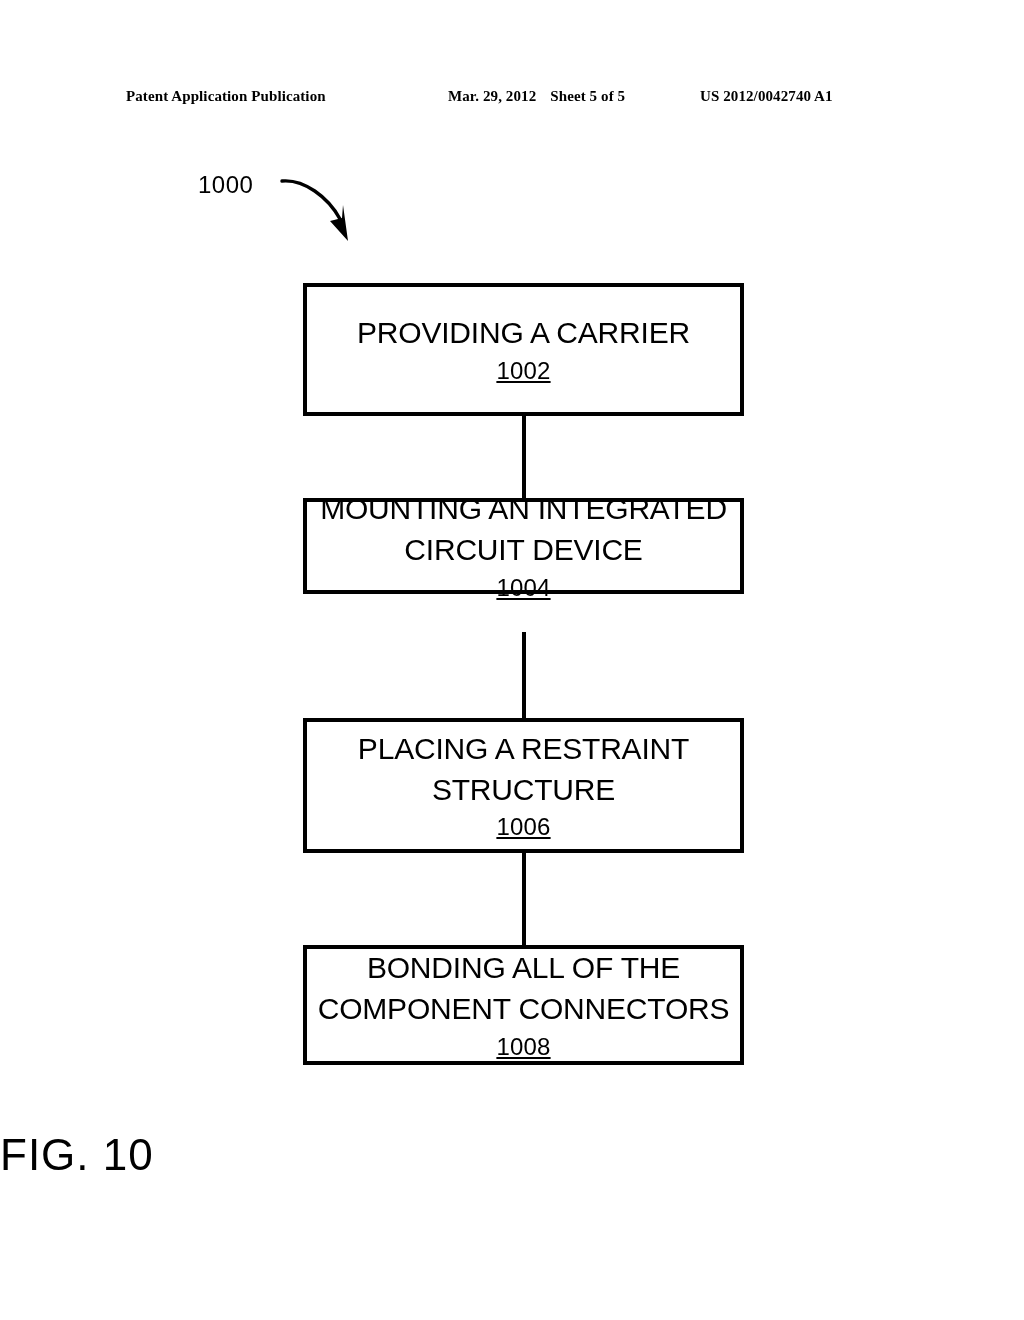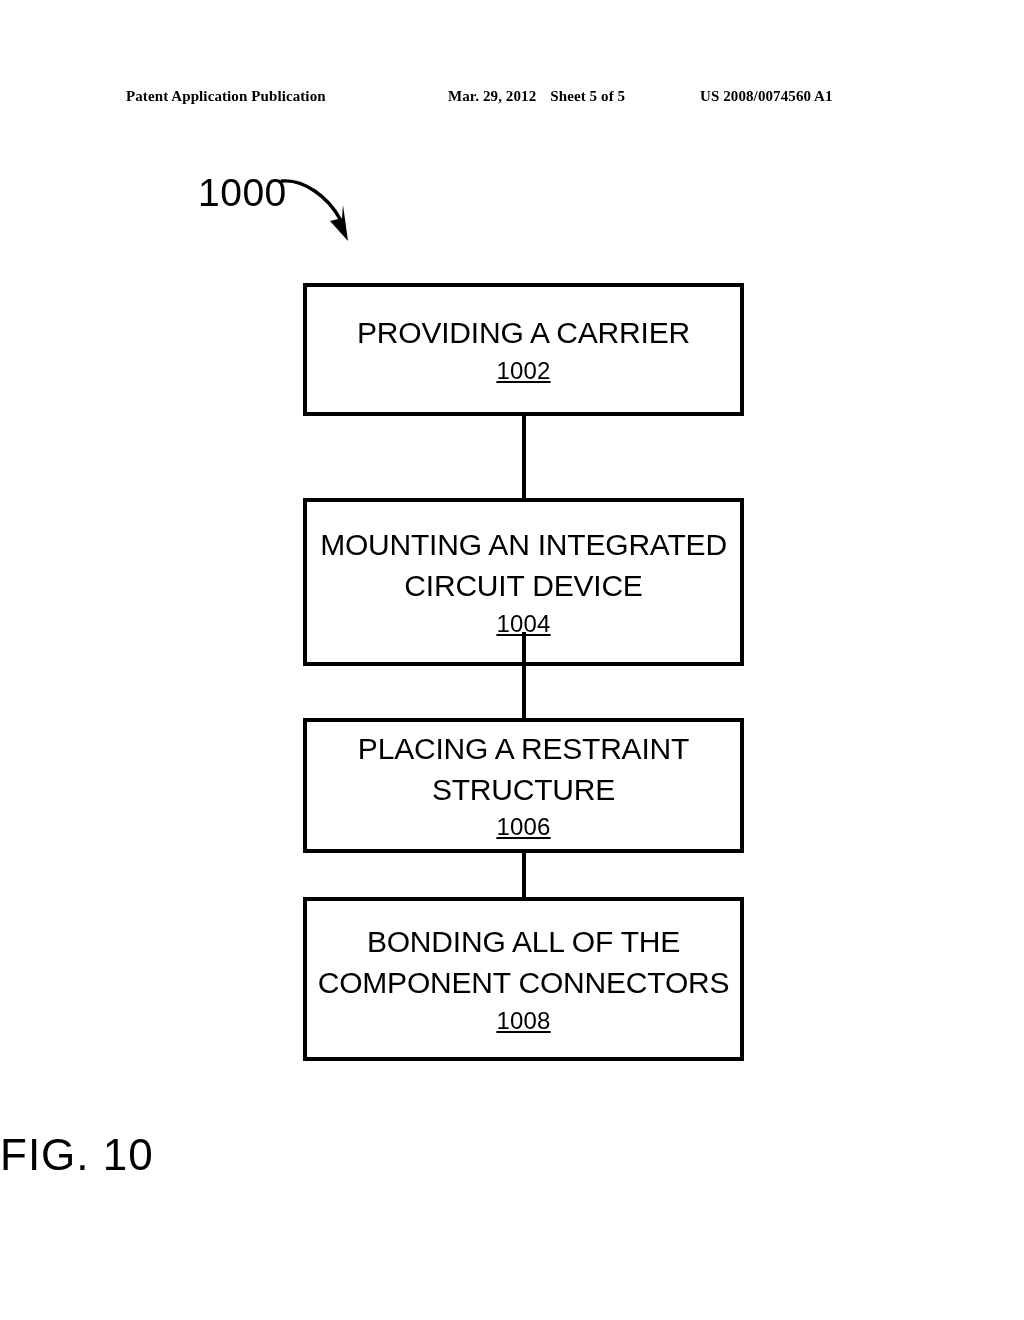--- a/index.html
+++ b/index.html
@@ -48,21 +48,21 @@
     left: 700px;
     top: 0;
   }
 
   
   .ref-callout {
     position: absolute;
     left: 198px;
     top: 173px;
     font-family: "Liberation Sans", sans-serif;
-    font-size: 39px;
+    font-size: 24px;
     letter-spacing: 0.5px;
     line-height: 1;
   }
   .ref-arrow {
     position: absolute;
     left: 280px;
     top: 175px;
     width: 80px;
     height: 80px;
   }
@@ -98,23 +98,23 @@
   .flow-box .box-num {
     font-family: "Liberation Sans", sans-serif;
     font-size: 24px;
     line-height: 1.38;
     text-decoration: underline;
     text-underline-offset: 2px;
     letter-spacing: 0.2px;
   }
 
   #box-1 { top: 283px;  height: 133px; justify-content: center; }
-  #box-2 { top: 498px;  height: 168px; }
+  #box-2 { top: 498px;  height: 96px; }
   #box-3 { top: 718px;  height: 135px; }
-  #box-4 { top: 897px;  height: 164px; }
+  #box-4 { top: 945px;  height: 120px; }
 
   .connector {
     position: absolute;
     left: 522px;
     width: 4px;
     background: #000000;
   }
   #conn-1 { top: 414px; height: 86px; }
   #conn-2 { top: 632px; height: 88px; }
   #conn-3 { top: 851px; height: 96px; }
@@ -132,21 +132,21 @@
   }
 </style>
 </head>
 <body>
 
 <div class="page-header">
   <span class="hdr-left">Patent Application Publication</span>
   <span class="hdr-mid">
     <span>Mar. 29, 2012</span><span class="hdr-sheet">Sheet 5 of 5</span>
   </span>
-  <span class="hdr-right">US 2008/0074560 A1</span>
+  <span class="hdr-right">US 2012/0042740 A1</span>
 </div>
 
 <div class="ref-callout">1000</div>
 
 <div class="ref-arrow">
   <svg width="80" height="80" viewBox="0 0 80 80" xmlns="http://www.w3.org/2000/svg">
     <path d="M 2 6 C 24 4, 48 22, 60 44" fill="none" stroke="#000000" stroke-width="3.4" stroke-linecap="round"></path>
     <path d="M 68 66 L 50 46 L 62 43 L 63 30 Z" fill="#000000"></path>
   </svg>
 </div>

